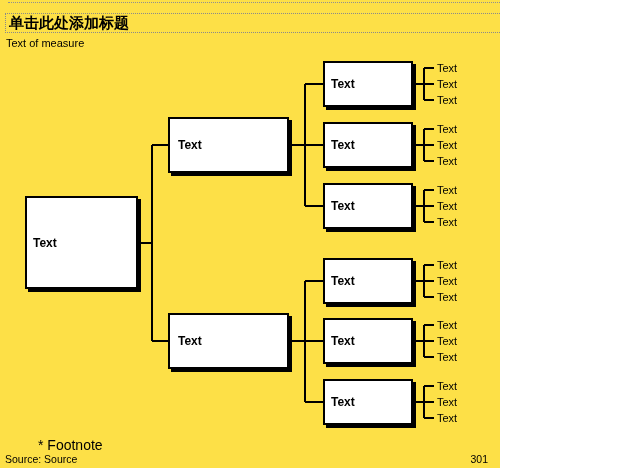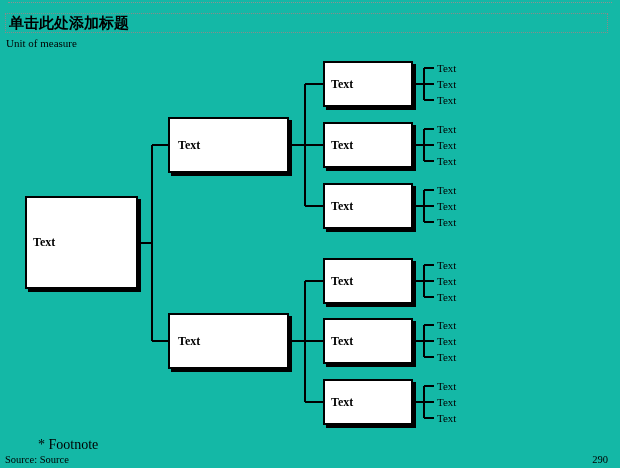--- a/index.html
+++ b/index.html
@@ -1,21 +1,21 @@
 <!DOCTYPE html>
 <html><head>
 <meta charset="utf-8">
 <style>
   html, body { margin: 0; padding: 0; background: #fff; }
   .slide {
     position: relative;
-    width: 620px;
+    width: 500px;
     height: 468px;
-    background: #14b8a6;
-    font-family: Liberation Serif, serif;
+    background: #fde047;
+    font-family: Liberation Sans, sans-serif;
     color: #000;
     overflow: hidden;
   }
   .top-rule {
     position: absolute;
     left: 8px; top: 2px; width: 604px; height: 0;
     border-top: 1px dotted #909090;
   }
   .title-box {
     position: absolute;
@@ -88,21 +88,21 @@
 <body>
 
 <div class="slide">
 
   <div class="top-rule"></div>
 
   <div class="title-box">
     <span>单击此处添加标题</span>
   </div>
 
-  <div class="unit-label">Unit of measure</div>
+  <div class="unit-label">Text of measure</div>
 
   <svg class="connectors" width="620" height="468" viewBox="0 0 620 468">
     <g stroke="#000" stroke-width="2" fill="none">
 
       <path d="M138 243 H152 M152 145 V341 M152 145 H168 M152 341 H168"></path>
 
       <path d="M289 145 H323 M305 84 V206 M305 84 H323 M305 206 H323"></path>
 
       <path d="M289 341 H323 M305 281 V402 M305 281 H323 M305 402 H323"></path>
 
@@ -164,15 +164,15 @@
   <div class="leaf" style="top:317px">Text</div>
   <div class="leaf" style="top:333px">Text</div>
   <div class="leaf" style="top:349px">Text</div>
 
   <div class="leaf" style="top:378px">Text</div>
   <div class="leaf" style="top:394px">Text</div>
   <div class="leaf" style="top:410px">Text</div>
 
   <div class="footnote">* Footnote</div>
   <div class="source">Source: Source</div>
-  <div class="page-number">290</div>
+  <div class="page-number">301</div>
 
 </div>
 
 </body></html>

